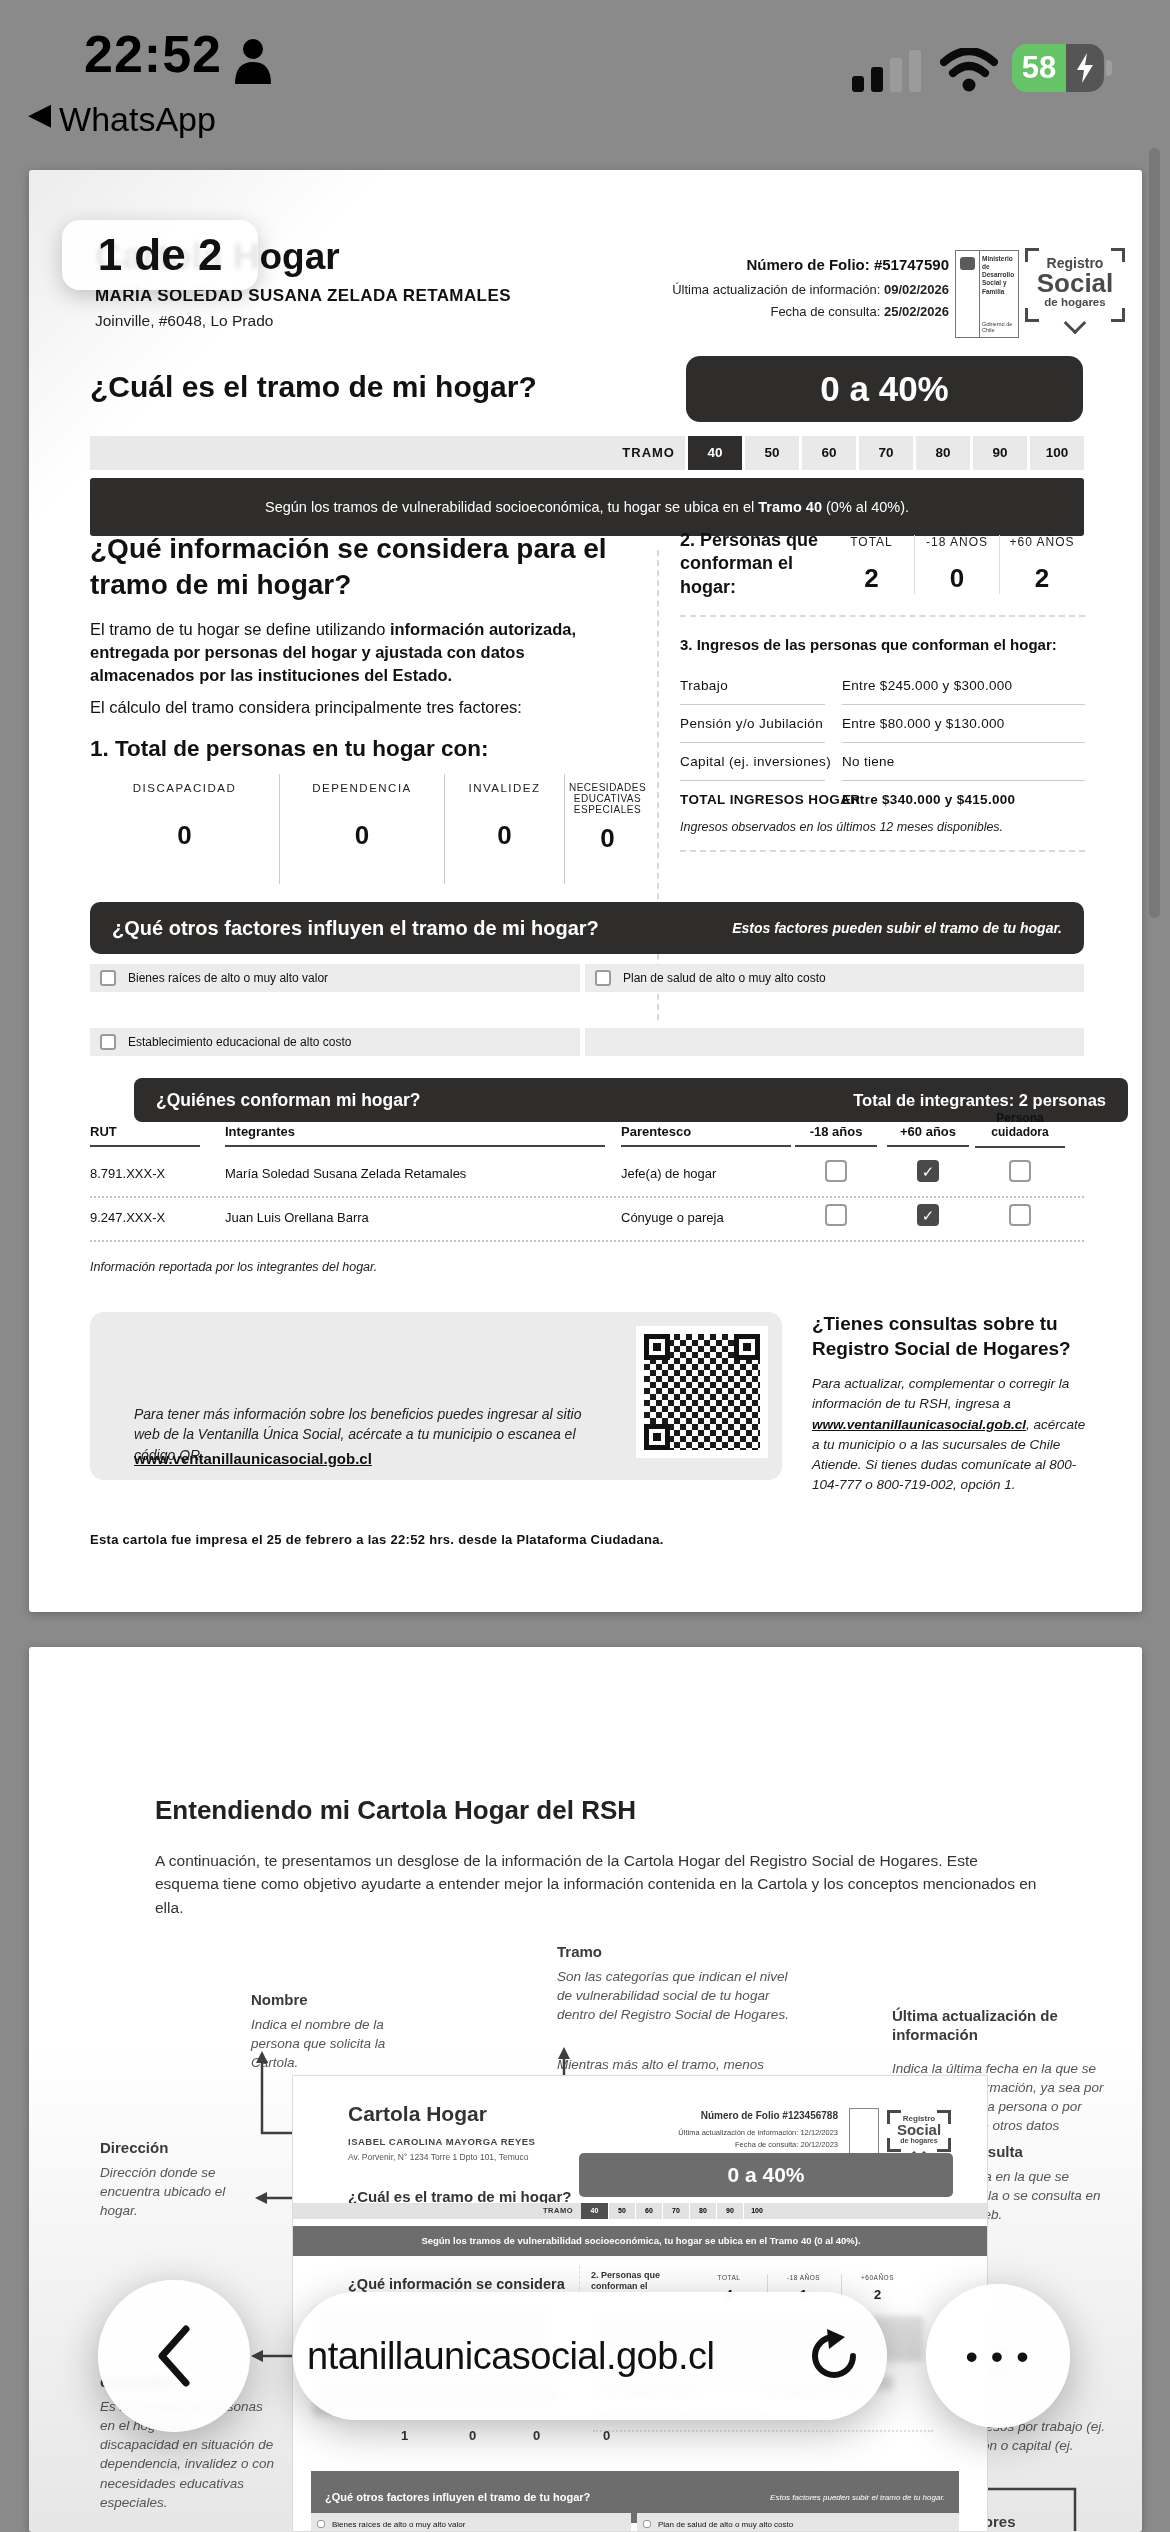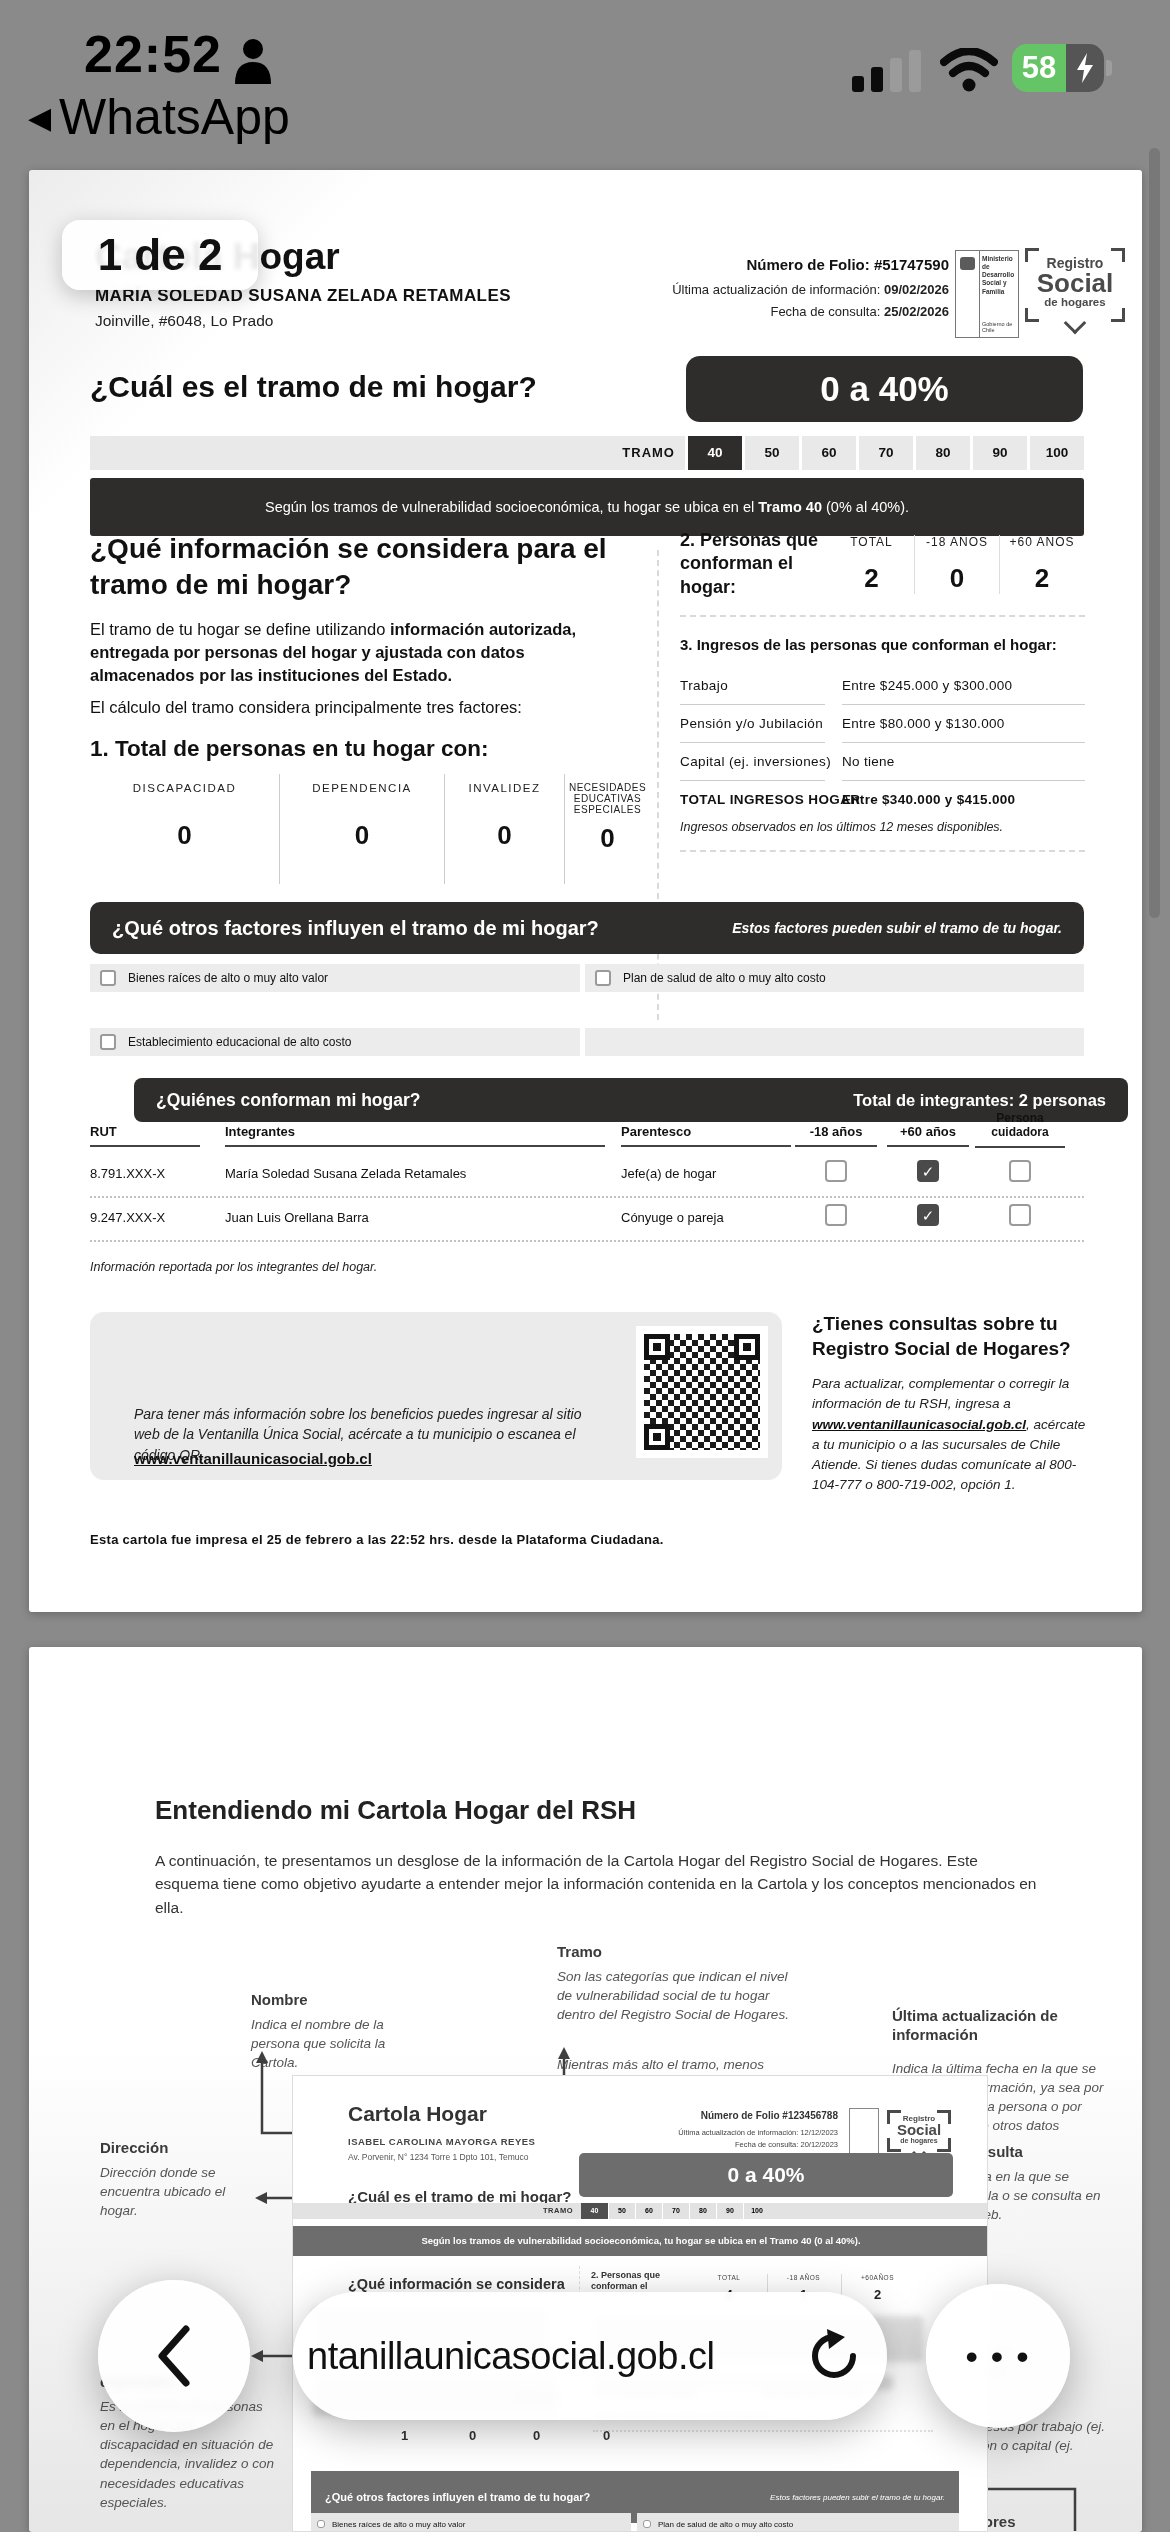--- a/index.html
+++ b/index.html
@@ -4,21 +4,21 @@
 <style>
   html,body{margin:0;padding:0;background:#6f6f6f;}
   *{box-sizing:border-box;font-family:"Liberation Sans",sans-serif;}
   .screen{position:relative;width:1170px;height:2532px;background:#8a8a8a;overflow:hidden;margin:0 auto;}
   .abs{position:absolute;}
   .sheet{position:absolute;left:29px;width:1113px;background:#fff;border-radius:3px;box-shadow:0 2px 8px rgba(0,0,0,.25);}
   .sheet1{top:170px;height:1442px;background:linear-gradient(135deg,#ececec 0%,#fff 14%);}
   .sheet2{top:1647px;height:885px;background:linear-gradient(180deg,#fff 45%,#e6e6e6 100%);overflow:hidden;}
   
   .time{font-size:52px;font-weight:700;color:#000;letter-spacing:1px;}
-  .backlink{font-size:50px;color:#000;}
+  .backlink{font-size:34px;color:#000;margin-top:12px;}
   
   .pagepill{background:rgba(255,255,255,.9);border-radius:18px;box-shadow:0 6px 22px rgba(0,0,0,.22);
     display:flex;align-items:center;justify-content:center;font-size:44px;font-weight:600;color:#111;
     backdrop-filter:blur(2px);z-index:5;}
   
   .doctitle{font-size:37px;font-weight:800;color:#111;}
   .bname{font-size:17px;font-weight:700;letter-spacing:.4px;color:#111;}
   .baddr{font-size:15.5px;color:#222;}
   .metaline{font-size:13px;color:#222;text-align:right;}
   .metaline b{font-weight:700;}

